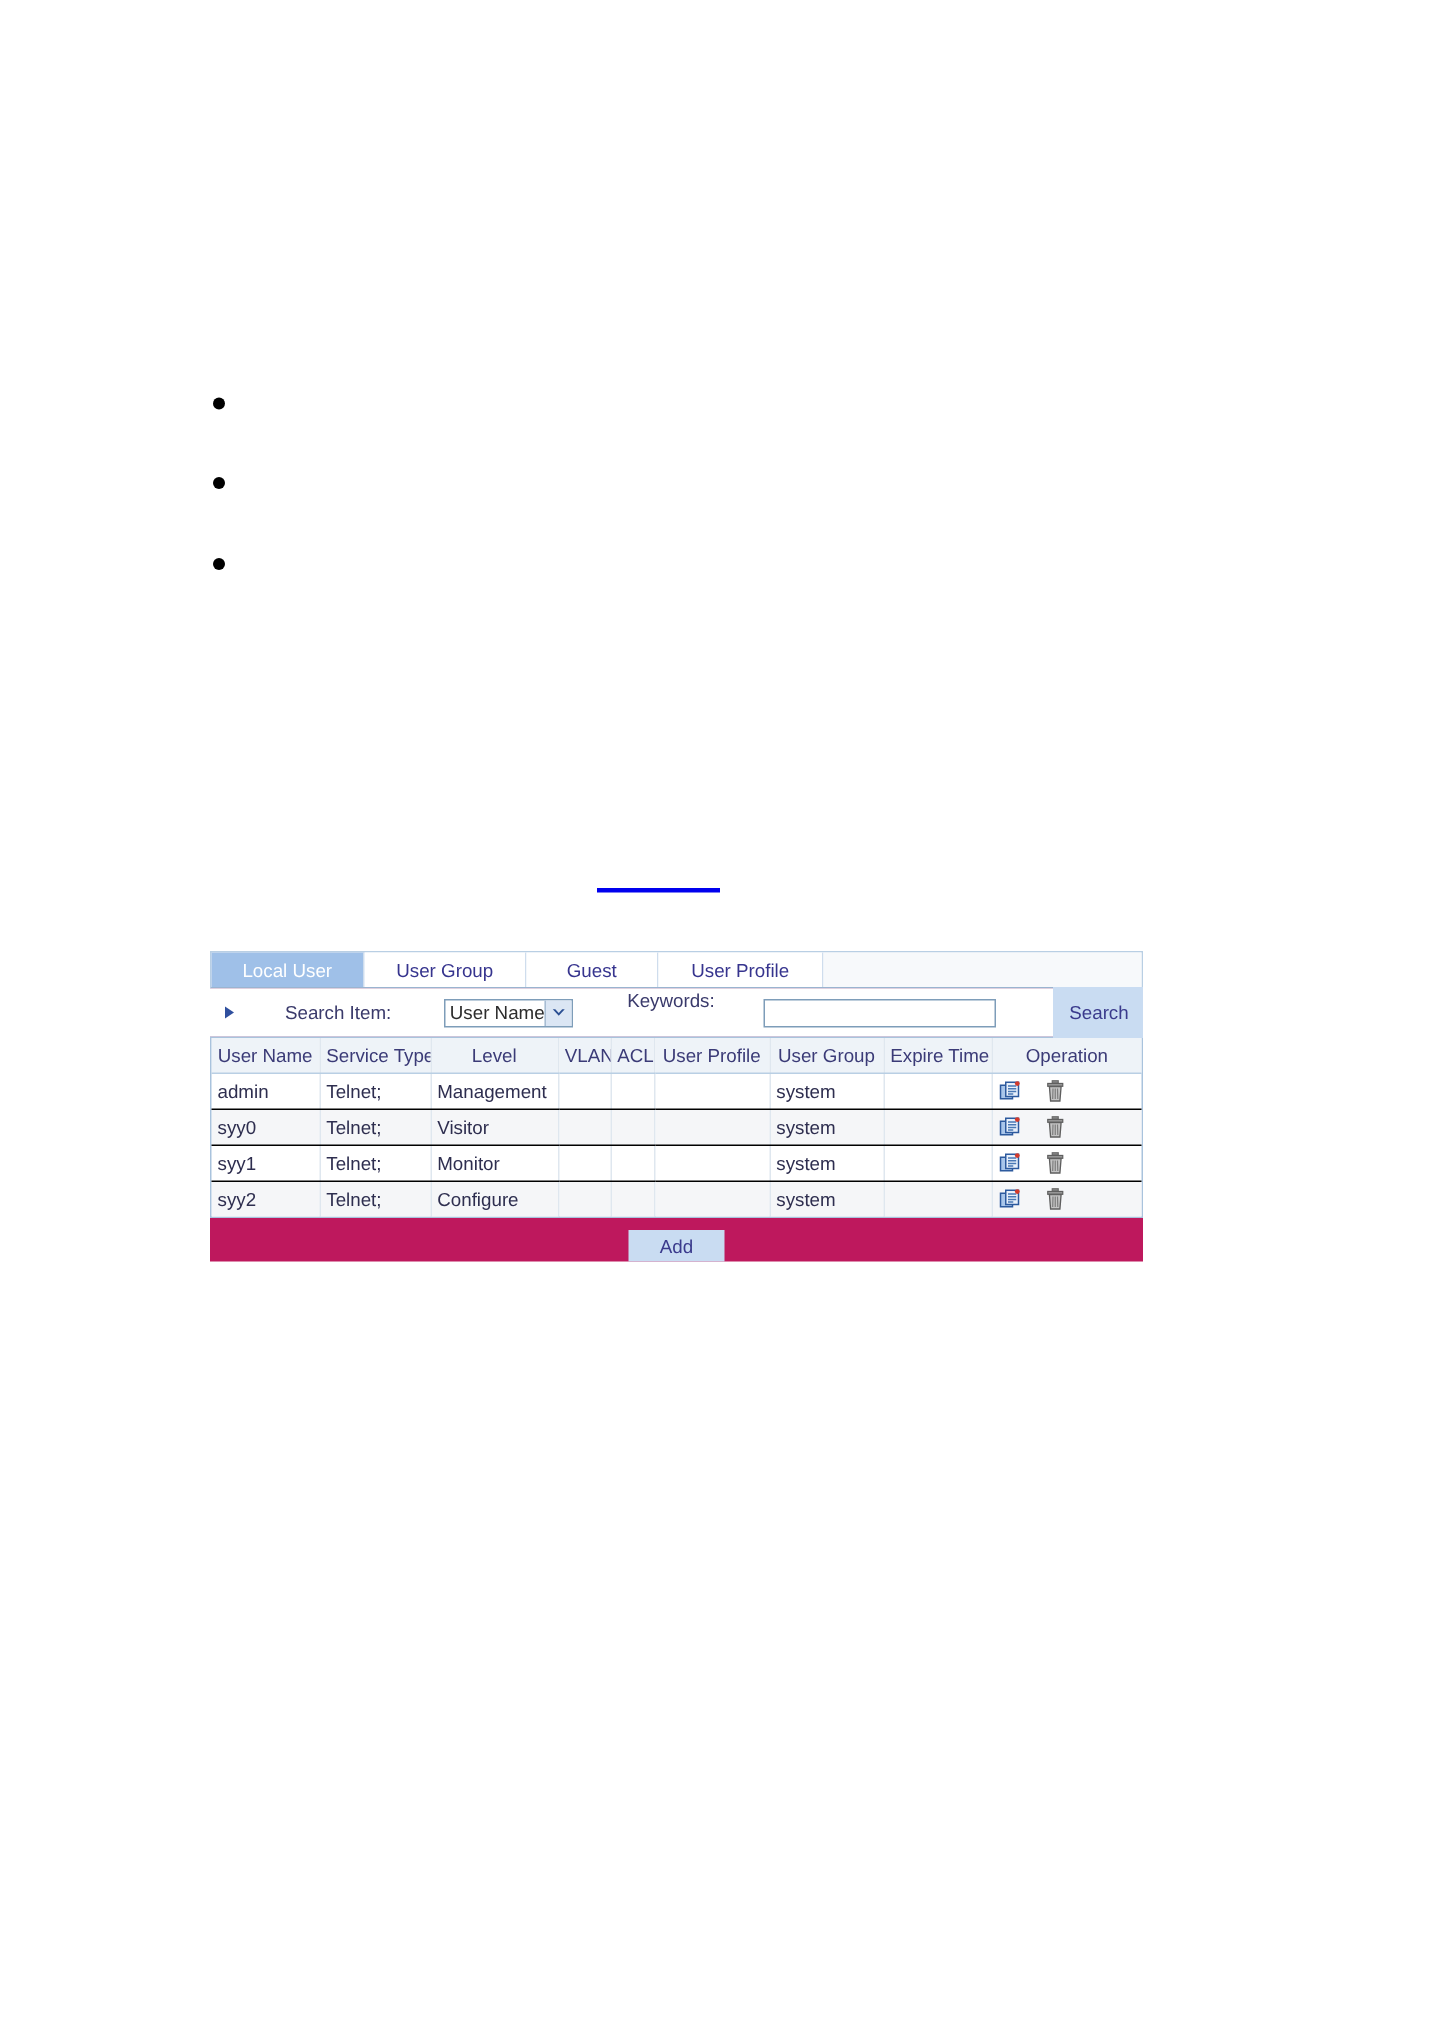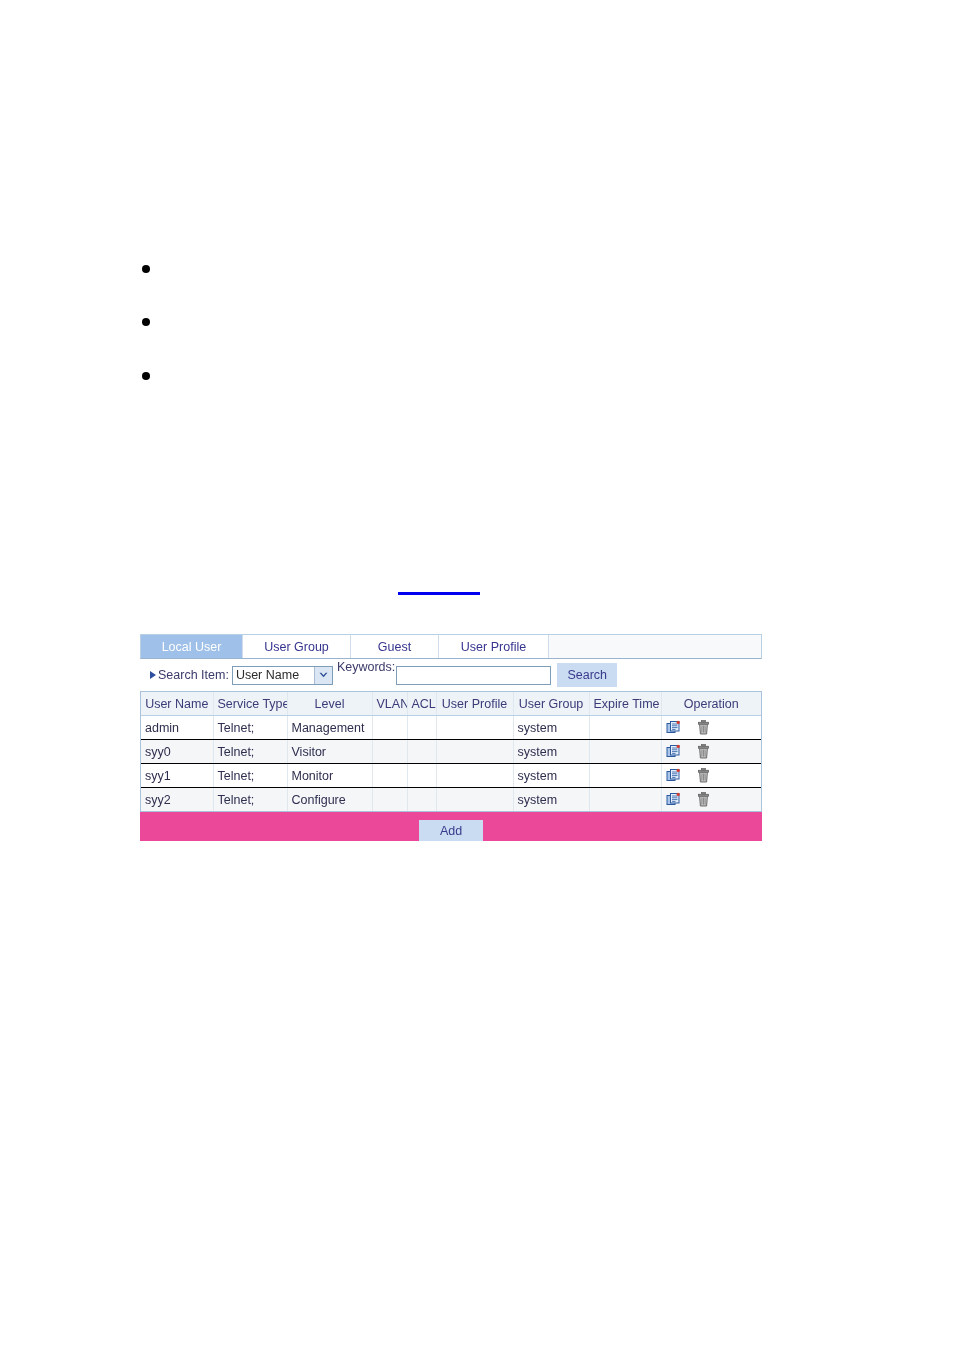--- a/index.html
+++ b/index.html
@@ -59,21 +59,21 @@
     line-height: 14px;
     text-decoration: none;
   }
 
   
   .panel {
     position: absolute;
     left: 140px;
     top: 634px;
     width: 622px;
-    background: #ec4899;
+    background: #be185d;
   }
 
   
   .tabstrip {
     display: flex;
     align-items: stretch;
     height: 25px;
     border: 1px solid #b9cfe4;
     border-bottom: 1px solid #9ab4d0;
     background: #ffffff;
@@ -105,20 +105,21 @@
     border-right: none;
   }
 
   
   .searchbar {
     display: flex;
     align-items: center;
     height: 32px;
     padding-left: 10px;
     background: #ffffff;
+    gap: 32px;
   }
   .search-caret {
     width: 0; height: 0;
     border-left: 6px solid #2f4f9e;
     border-top: 4.5px solid transparent;
     border-bottom: 4.5px solid transparent;
     margin-right: 2px;
   }
   .search-label {
     font-size: 12.5px;
@@ -165,29 +166,30 @@
     border: 1px solid #7e9db9;
     background: #ffffff;
     box-sizing: border-box;
     font-family: "Liberation Sans", sans-serif;
     font-size: 12.5px;
     padding: 0 3px;
     color: #2c2c2c;
   }
   .btn-search {
     margin-left: 6px;
-    height: 24px;
+    height: 34px;
     min-width: 60px;
     background: #c9dcf2;
     border: none;
     color: #3a3a8c;
     font-family: "Liberation Sans", sans-serif;
     font-size: 12.5px;
     cursor: pointer;
     padding: 0 10px;
+    text-align: right;
   }
 
   
   .grid-wrap {
     border: 1px solid #a9c3dd;
     background: #ffffff;
   }
   table.grid {
     border-collapse: collapse;
     width: 100%;

